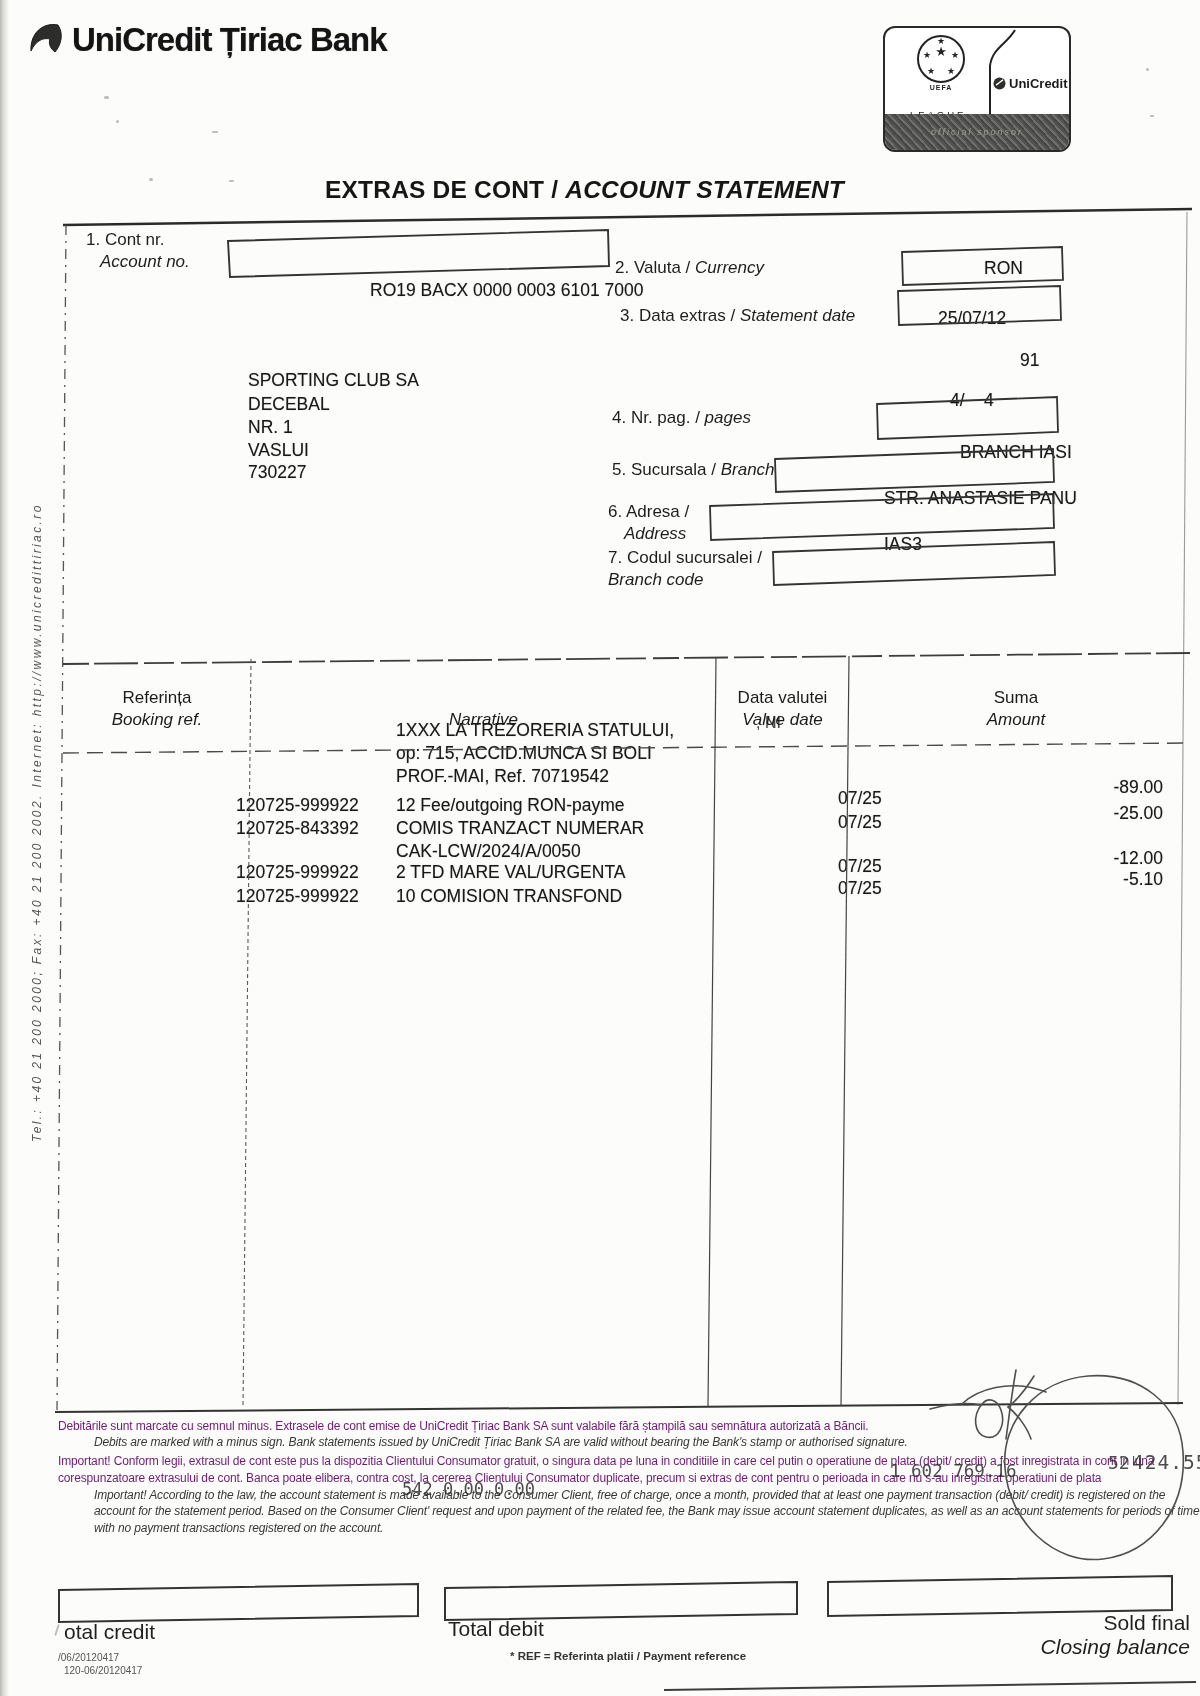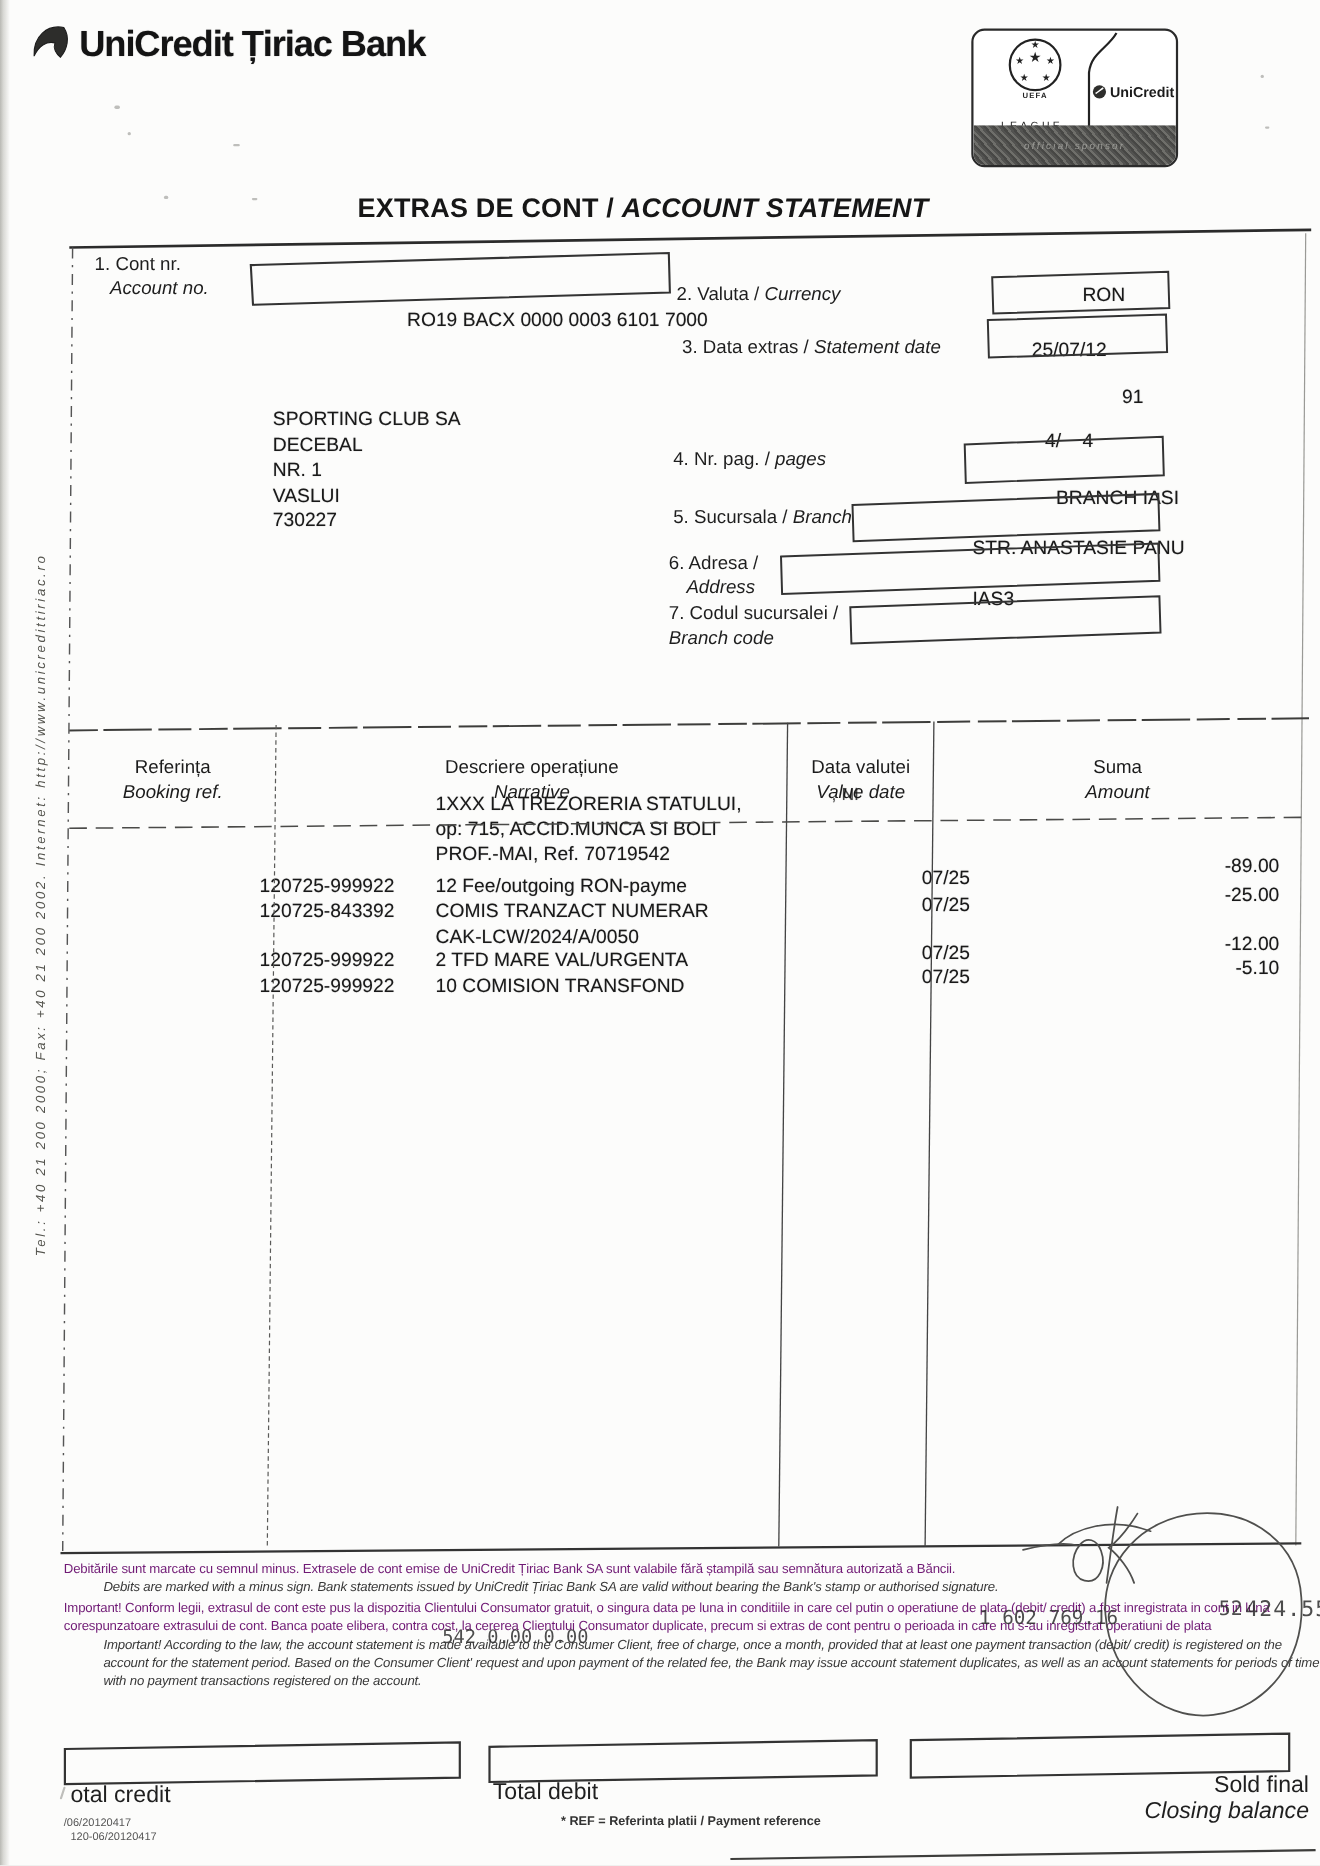--- a/index.html
+++ b/index.html
@@ -157,21 +157,20 @@
   <div class="abs type" style="left:884px;top:534px">IAS3</div>
 
   <div class="abs type" style="left:248px;top:370px">SPORTING CLUB SA</div>
   <div class="abs type" style="left:248px;top:394px">DECEBAL</div>
   <div class="abs type" style="left:248px;top:417px">NR. 1</div>
   <div class="abs type" style="left:248px;top:440px">VASLUI</div>
   <div class="abs type" style="left:248px;top:462px">730227</div>
 
   <div class="abs th" style="left:63px;top:688px;width:188px">Referința</div>
   <div class="abs th it" style="left:63px;top:710px;width:188px">Booking ref.</div>
-  <div class="abs th" style="left:251px;top:688px;width:465px">Descriere operațiune</div>
   <div class="abs th it" style="left:251px;top:710px;width:465px">Narrative</div>
   <div class="abs th" style="left:716px;top:688px;width:133px">Data valutei</div>
   <div class="abs th it" style="left:716px;top:710px;width:133px">Value date</div>
   <div class="abs th" style="left:849px;top:688px;width:334px">Suma</div>
   <div class="abs th it" style="left:849px;top:710px;width:334px">Amount</div>
   <div class="abs type typesm" style="left:756px;top:714px;opacity:.8">, NI</div>
 
   <div class="abs type" style="left:396px;top:720px">1XXX LA TREZORERIA STATULUI,</div>
   <div class="abs type" style="left:396px;top:743px">op: 715, ACCID.MUNCA SI BOLI</div>
   <div class="abs type" style="left:396px;top:766px">PROF.-MAI, Ref. 70719542</div>

